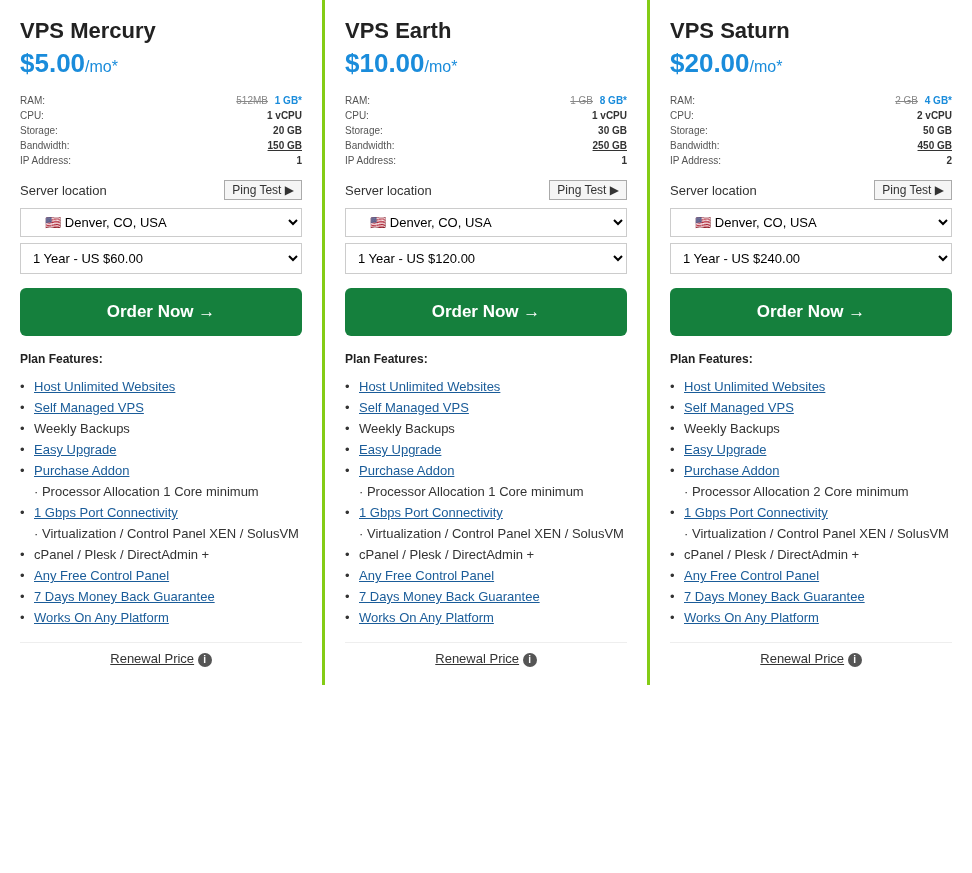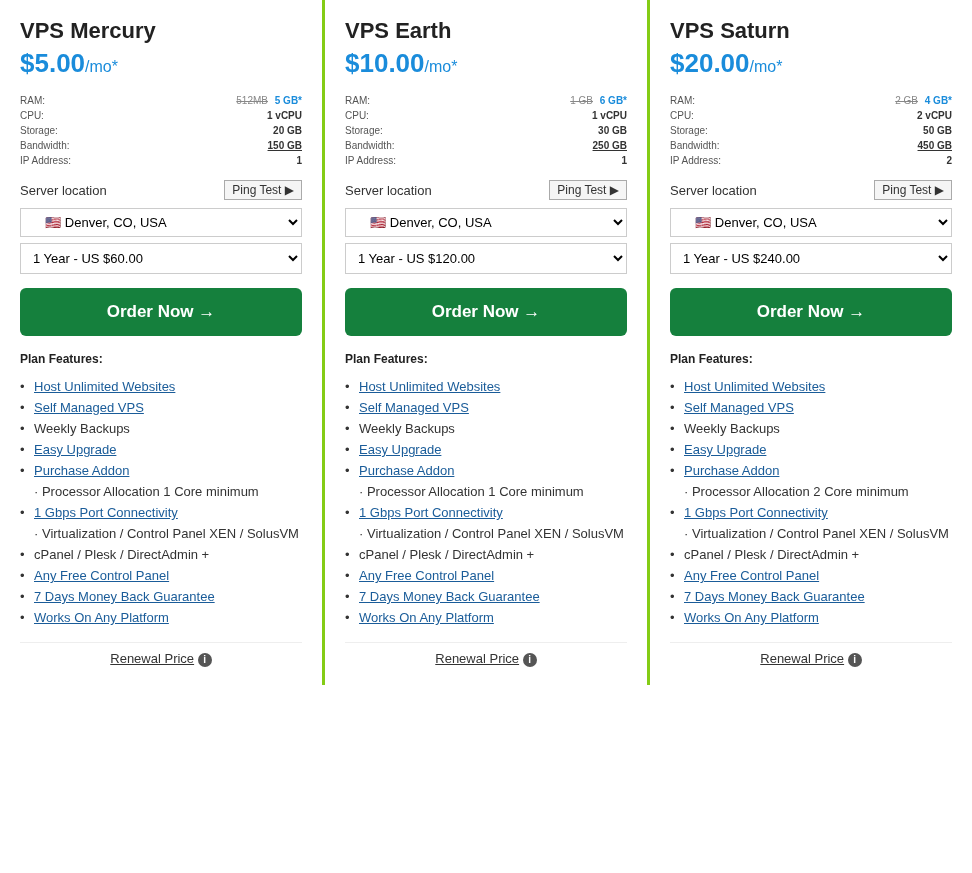--- a/index.html
+++ b/index.html
@@ -190,21 +190,21 @@
       <div class="plan-name">VPS Mercury</div>
       <div class="plan-price">
         <span>$5.00</span><span class="per-mo">/mo*</span>
       </div>
       <table class="specs-table">
         <tbody>
             <tr>
           <td>RAM:</td>
           <td>
             <span class="strikethrough">512MB</span>
-            <span class="highlight">5 GB*</span>
+            <span class="highlight">1 GB*</span>
           </td>
         </tr>
         <tr>
           <td>CPU:</td>
           <td>1 vCPU</td>
         </tr>
         <tr>
           <td>Storage:</td>
           <td>20 GB</td>
         </tr>
@@ -254,21 +254,21 @@
       <div class="plan-name">VPS Earth</div>
       <div class="plan-price">
         <span>$10.00</span><span class="per-mo">/mo*</span>
       </div>
       <table class="specs-table">
         <tbody>
             <tr>
           <td>RAM:</td>
           <td>
             <span class="strikethrough">1 GB</span>
-            <span class="highlight">6 GB*</span>
+            <span class="highlight">8 GB*</span>
           </td>
         </tr>
         <tr>
           <td>CPU:</td>
           <td>1 vCPU</td>
         </tr>
         <tr>
           <td>Storage:</td>
           <td>30 GB</td>
         </tr>

